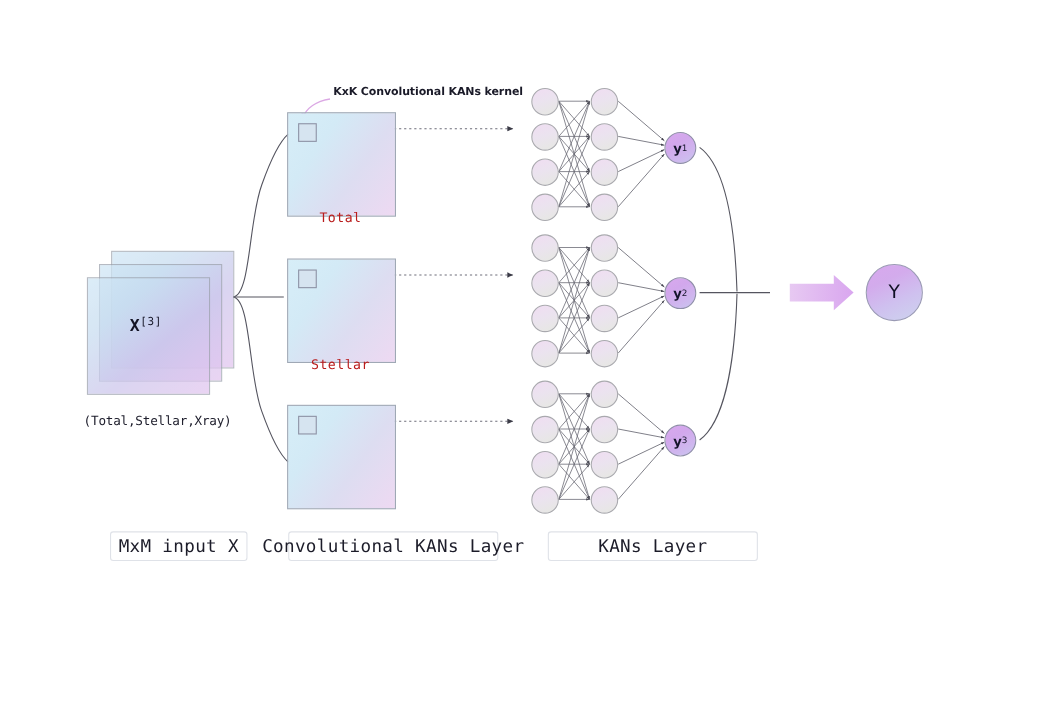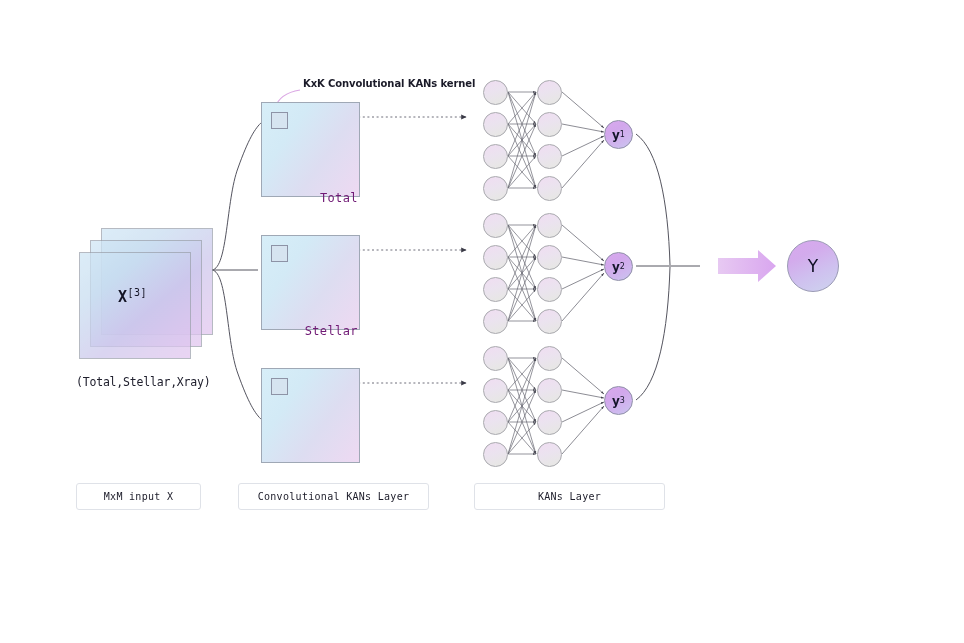--- a/index.html
+++ b/index.html
@@ -66,22 +66,22 @@
     left: 9px;
     top: 9px;
     width: 15px;
     height: 15px;
     border: 1px solid #8d93a6;
     background: #d6e4f0;
   }
   .fmap-caption {
     position: absolute;
     width: 97px;
-    text-align: right;
-    color: #701a75;
+    text-align: center;
+    color: #b91c1c;
     font-size: 12px;
     letter-spacing: 0.4px;
   }
 
   
   .annot {
     position: absolute;
     color: #1a1a28;
     font-size: 10px;
     white-space: nowrap;
@@ -154,24 +154,25 @@
   .legend-box {
     position: absolute;
     height: 27px;
     border: 1px solid #dfe2e8;
     border-radius: 3px;
     background: #ffffff;
     display: flex;
     align-items: center;
     justify-content: center;
     color: #1c1c29;
-    font-size: 10px;
+    font-size: 16px;
     letter-spacing: 0.3px;
     box-sizing: border-box;
     white-space: nowrap;
+    margin-left: 24px;
   }
 </style>
 </head>
 <body>
 
 <div id="canvas">
 
   <svg id="vec" viewBox="0 0 964 643" xmlns="http://www.w3.org/2000/svg">
     <defs>
       <marker id="arrowDot" viewBox="0 0 10 10" refX="8" refY="5" markerWidth="6" markerHeight="6" orient="auto-start-reverse">

